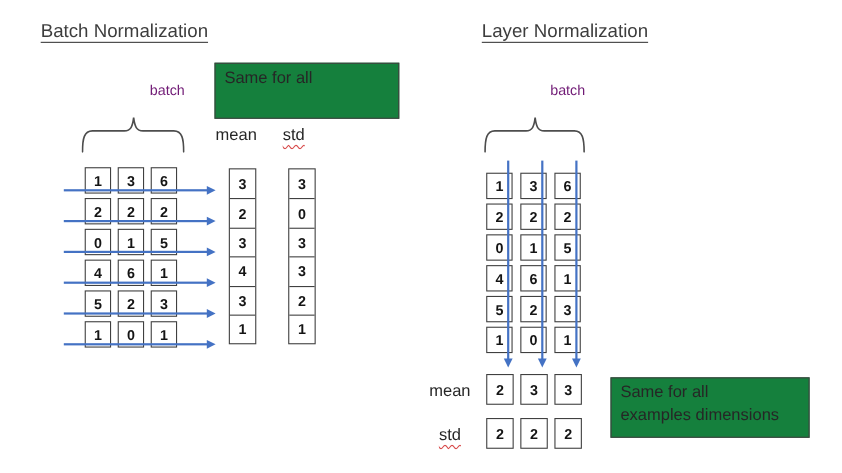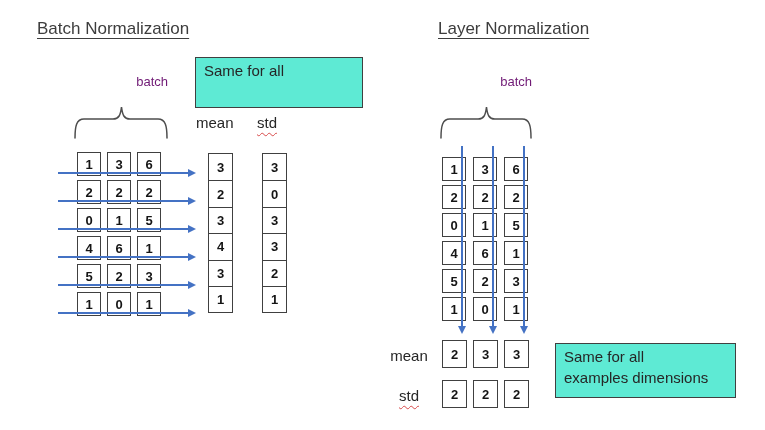--- a/index.html
+++ b/index.html
@@ -25,21 +25,21 @@
   .harrow::after {
     content:""; position:absolute; right:-7px; top:-3px; width:0; height:0;
     border-left:8px solid #4472C4; border-top:4px solid transparent; border-bottom:4px solid transparent;
   }
   .varrow { position:absolute; top:146px; height:181px; width:2px; background:#4472C4; z-index:2; }
   .varrow::after {
     content:""; position:absolute; left:-3px; bottom:-7px; width:0; height:0;
     border-top:8px solid #4472C4; border-left:4px solid transparent; border-right:4px solid transparent;
   }
   .notebox {
-    position:absolute; border:1.5px solid #404040; box-sizing:border-box; background:#5eead4;
+    position:absolute; border:1.5px solid #404040; box-sizing:border-box; background:#15803d;
     padding:2px 8px; font-size:15px; line-height:21px; color:#262626;
   }
   .hdr { position:absolute; font-size:15px; color:#262626; }
   .wavy {
     text-decoration:underline; text-decoration-style:wavy;
     text-decoration-color:#d84b4b; text-decoration-thickness:1px; text-underline-offset:4px;
   }
   .statcol { position:absolute; top:153px; width:25px; box-sizing:border-box; border:1.4px solid #404040; background:#fff; }
   #bn-mean-col { left:208px; } #bn-std-col { left:262px; }
   .statcol > div {

